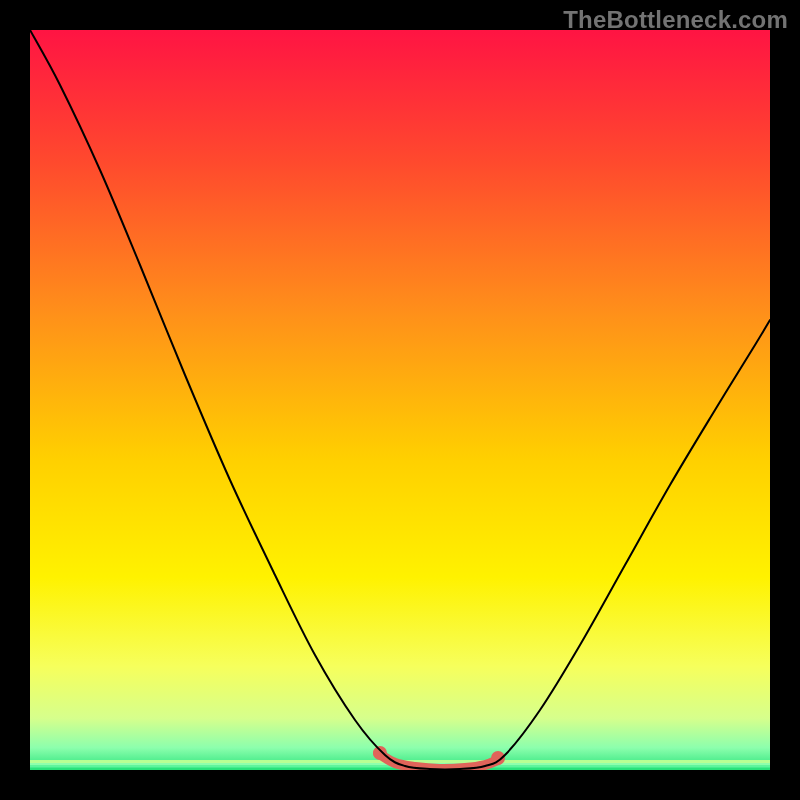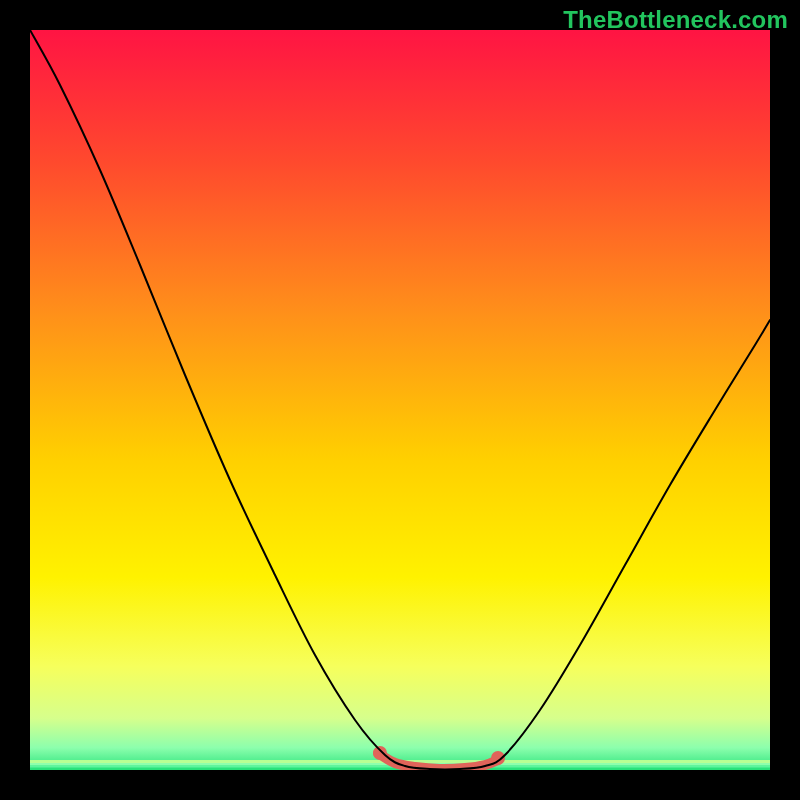--- a/index.html
+++ b/index.html
@@ -16,21 +16,21 @@
     width: 800px; height: 800px;
     background: #000;
   }
   .watermark {
     position: absolute;
     top: 6px;
     right: 12px;
     font-family: Arial, Helvetica, sans-serif;
     font-size: 24px;
     font-weight: 600;
-    color: #22c55e;
+    color: #737373;
     letter-spacing: 0.2px;
   }
   svg { display: block; }
 </style>
 </head>
 <body>
 
 <div class="frame">
   <div class="watermark">TheBottleneck.com</div>
 

